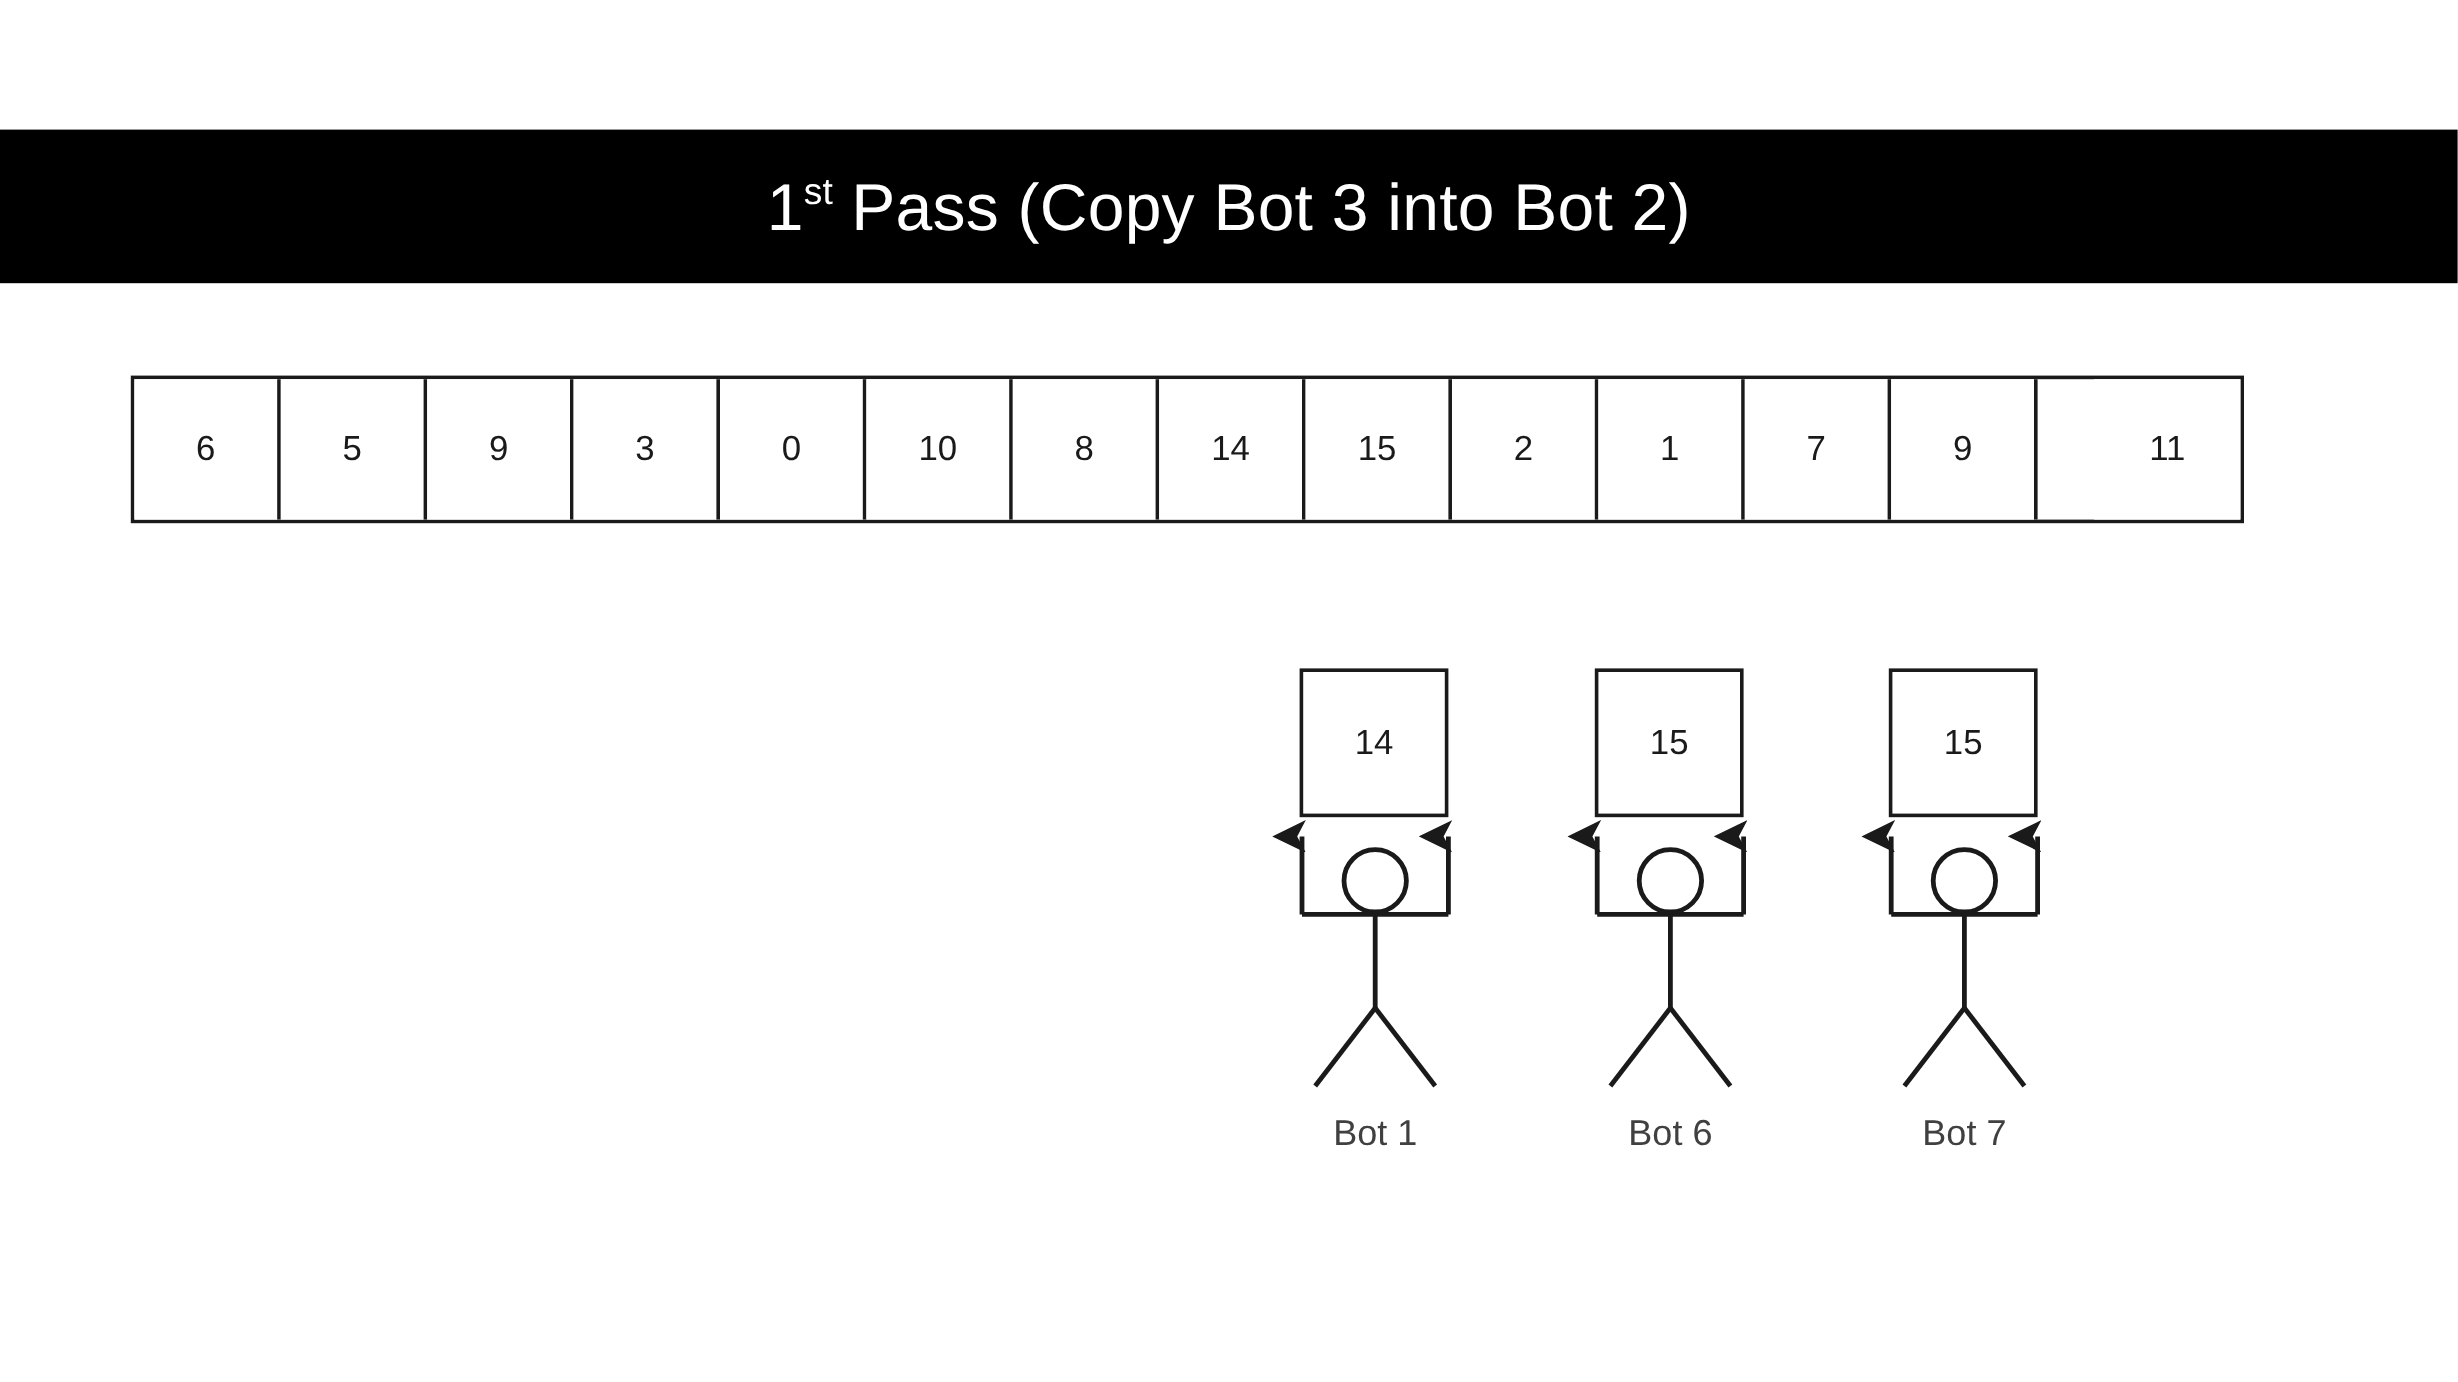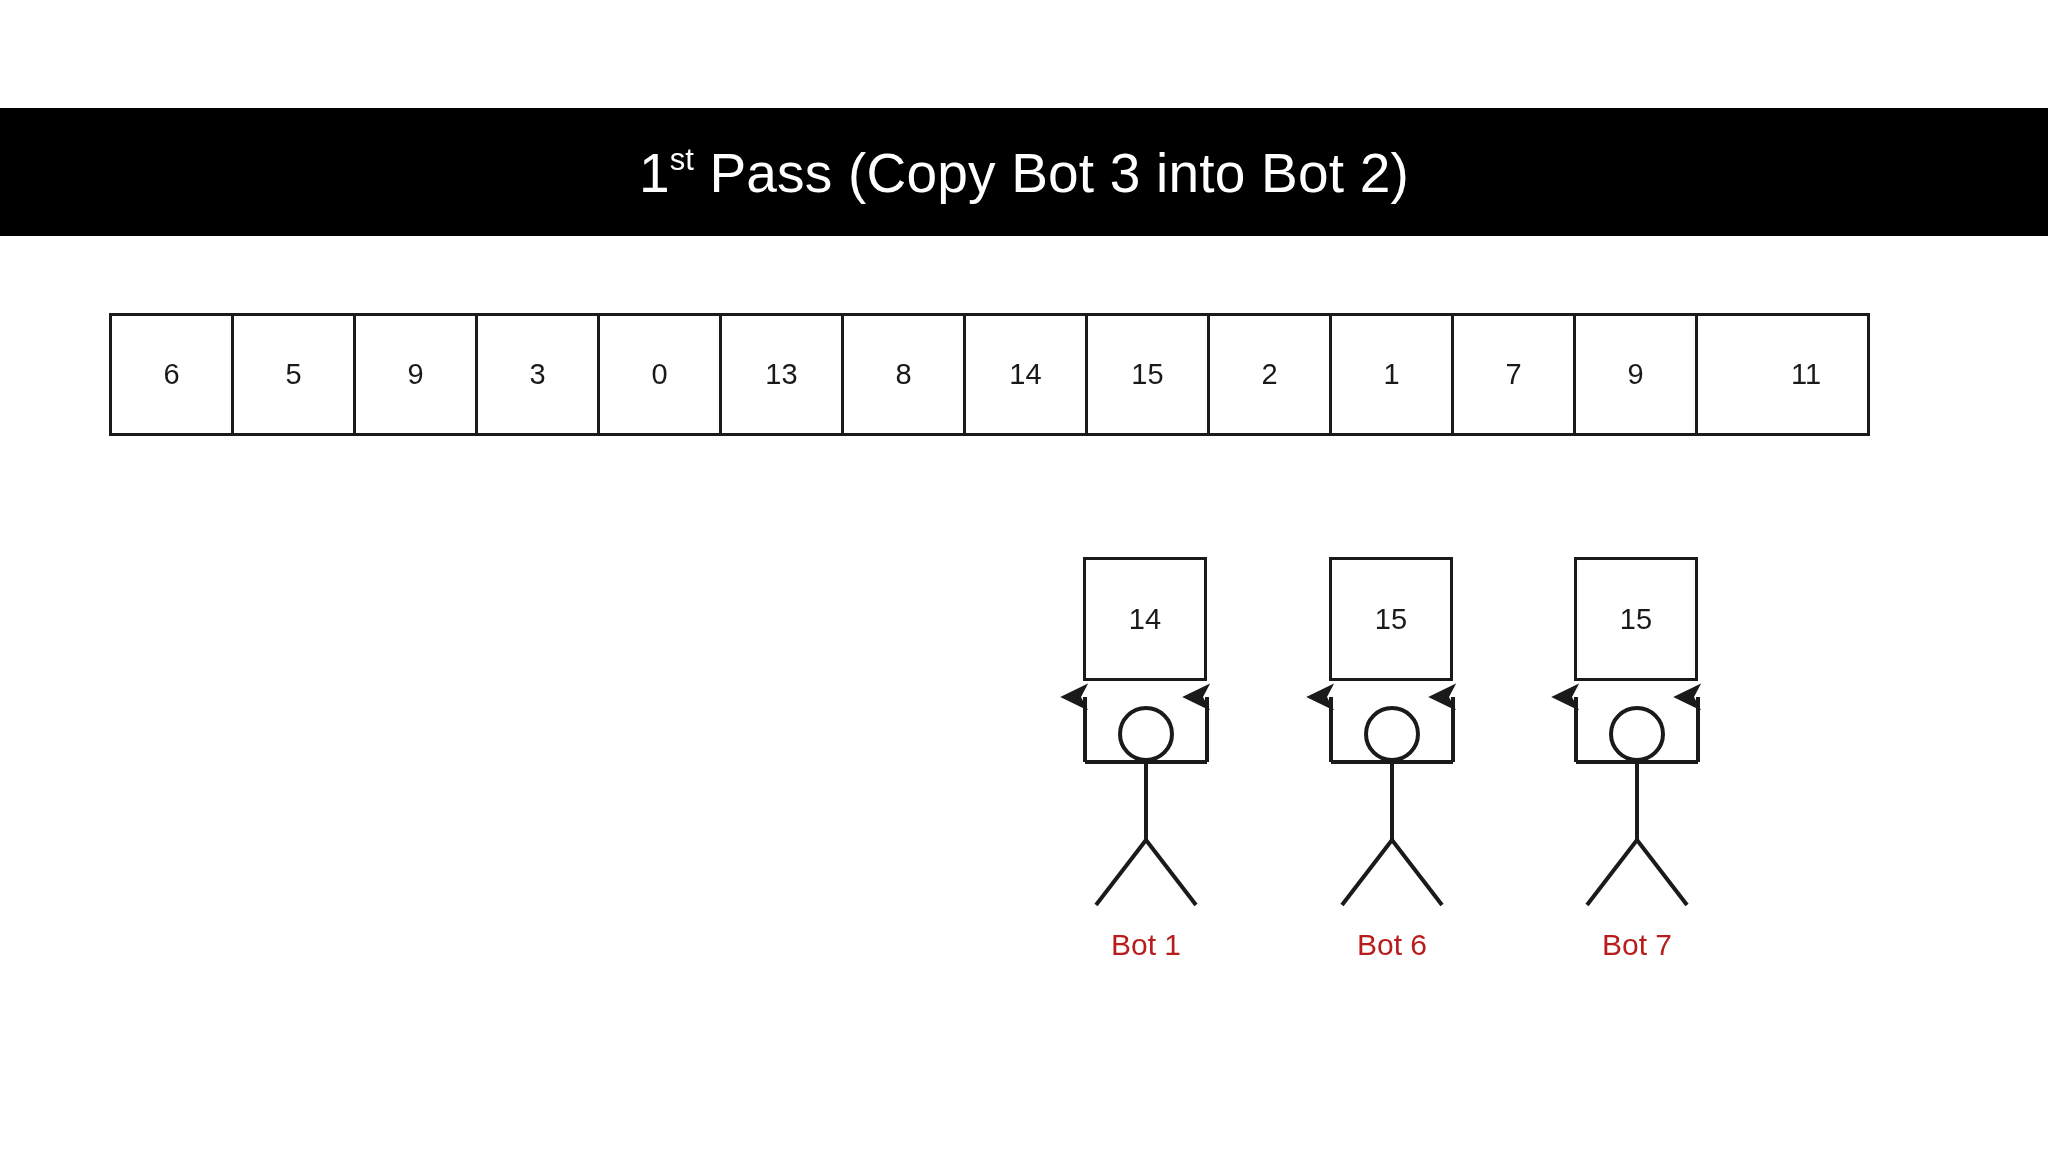--- a/index.html
+++ b/index.html
@@ -122,40 +122,40 @@
     display: block;
   }
 
   .bot-label {
     position: absolute;
     left: 0;
     top: 378px;
     width: 172px;
     text-align: center;
     font-size: 30px;
-    color: #b91c1c;
+    color: #404040;
     line-height: 1;
   }
 </style>
 </head>
 <body>
 
 <div id="slide">
 
   <div id="title-banner">
     <div id="title-text"><span>1</span><span class="ord">st</span><span> Pass (Copy Bot 3 into Bot 2)</span></div>
   </div>
 
   <div id="array-row">
       <div class="array-cell">6</div>
       <div class="array-cell">5</div>
       <div class="array-cell">9</div>
       <div class="array-cell">3</div>
       <div class="array-cell">0</div>
-      <div class="array-cell">13</div>
+      <div class="array-cell">10</div>
       <div class="array-cell">8</div>
       <div class="array-cell">14</div>
       <div class="array-cell">15</div>
       <div class="array-cell">2</div>
       <div class="array-cell">1</div>
       <div class="array-cell">7</div>
       <div class="array-cell">9</div>
       <div class="array-cell">11</div>
     </div>
 

